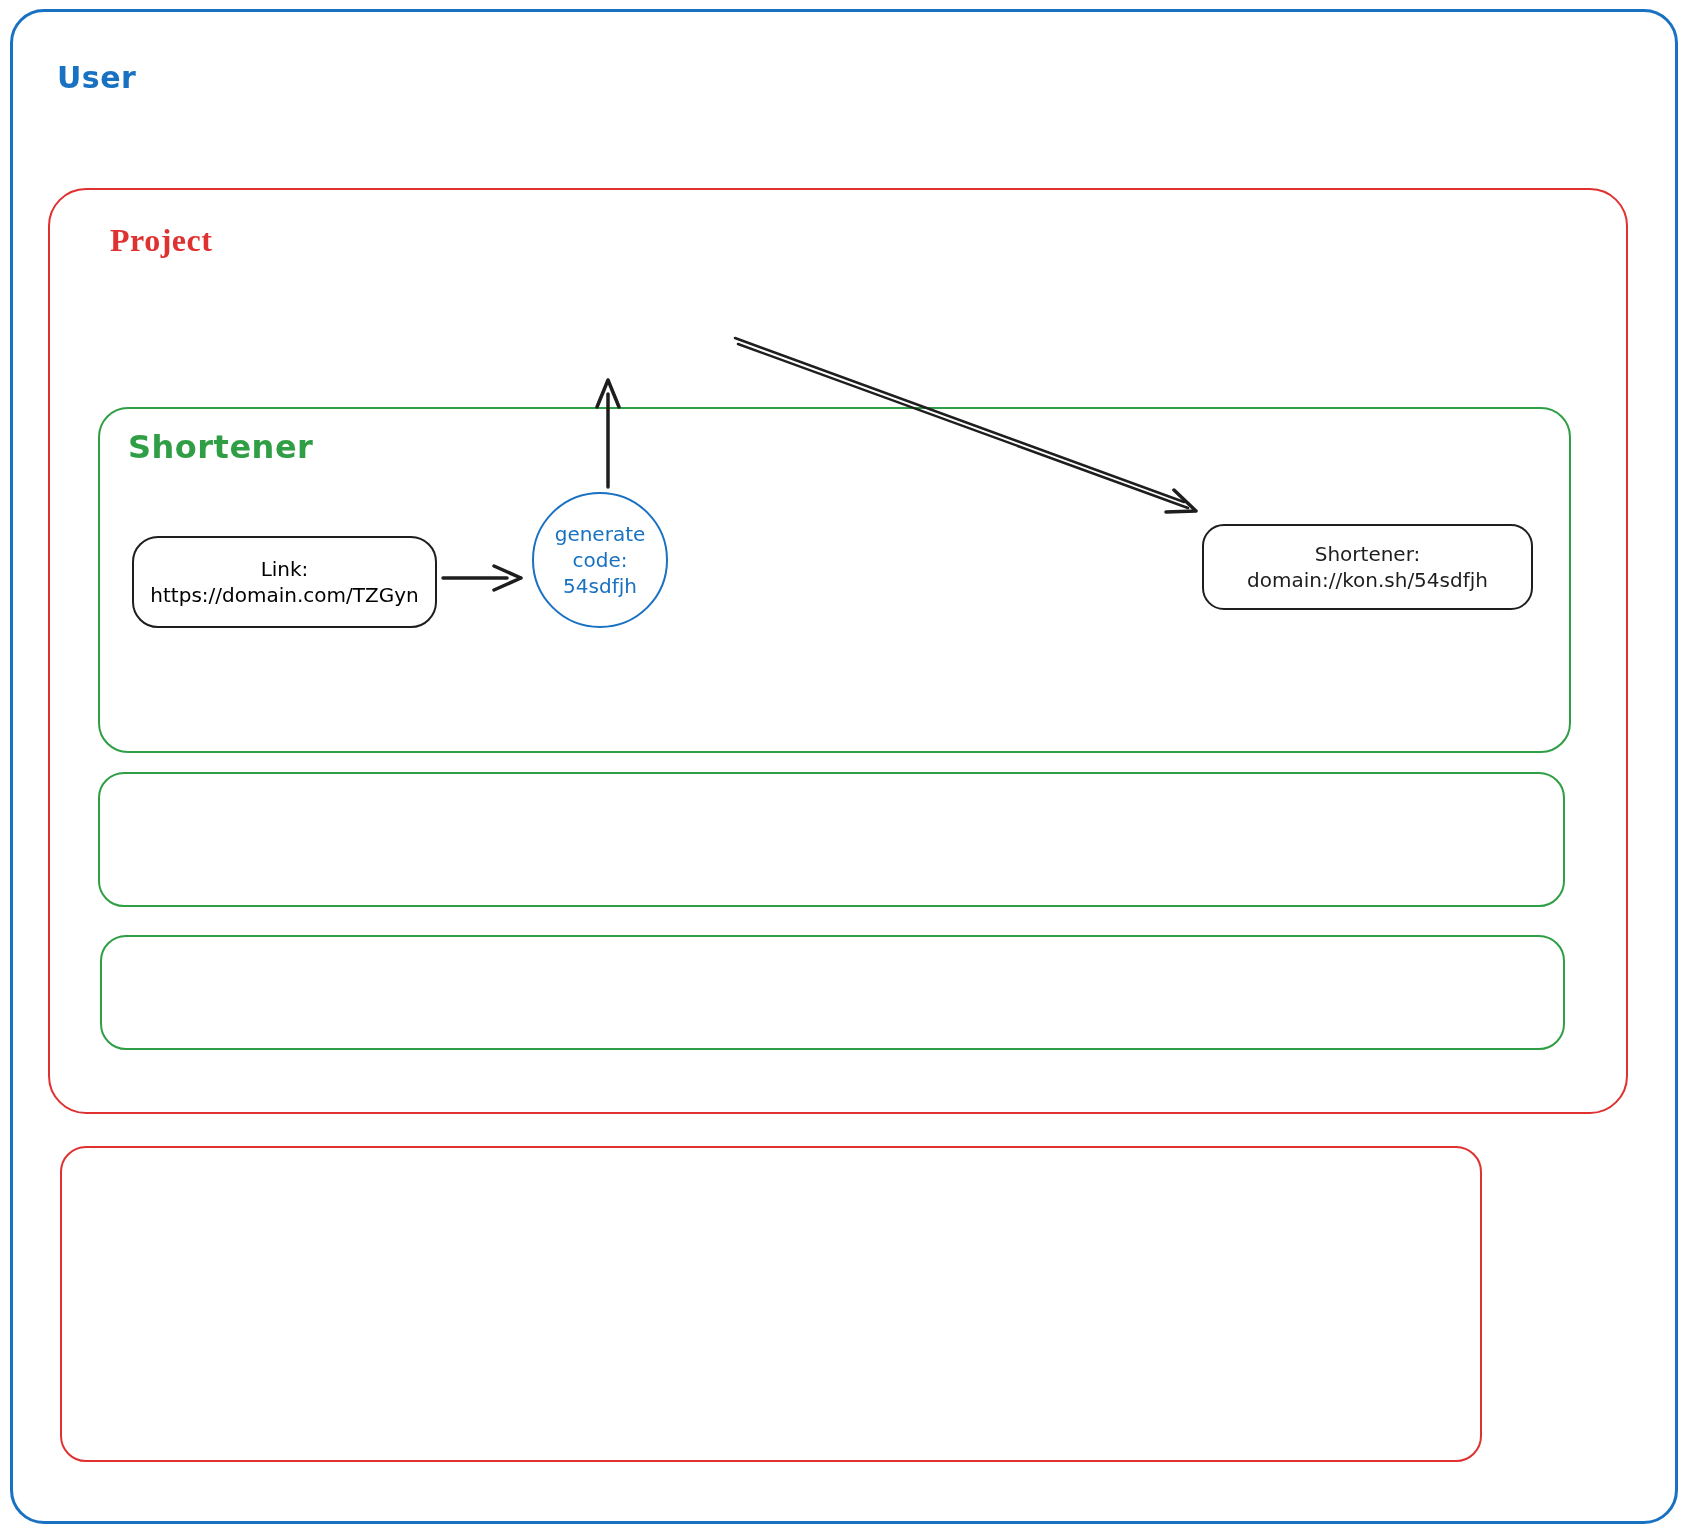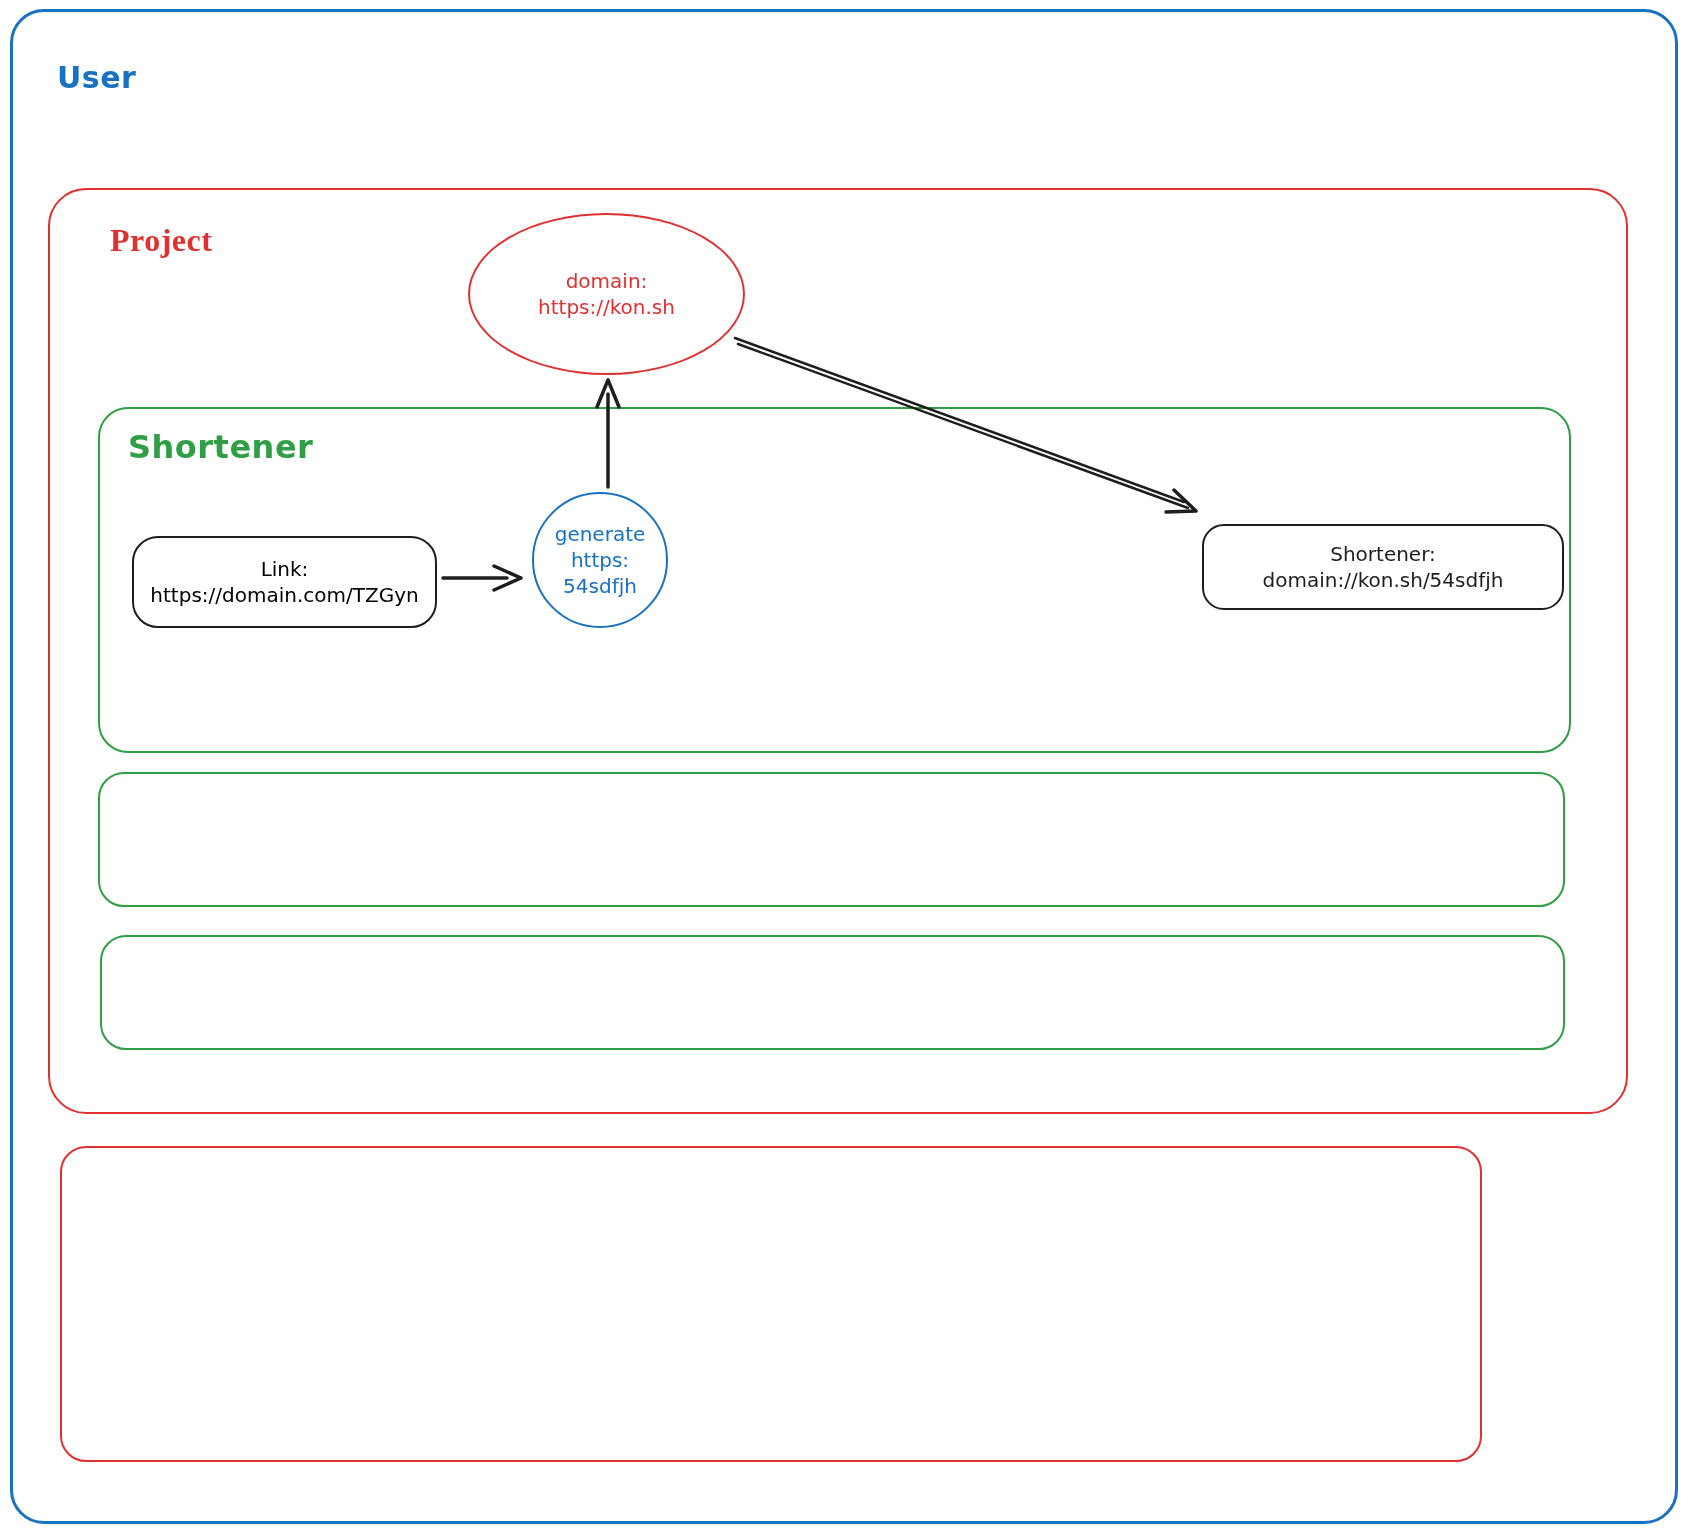--- a/index.html
+++ b/index.html
@@ -66,21 +66,21 @@
     line-height: 1.3;
   }
   .node span { display: block; white-space: nowrap; }
 
   .link-node {
     left: 132px; top: 536px; width: 305px; height: 92px;
     border: 2.5px solid #1e1e1e; border-radius: 26px;
     font-size: 20px; color: #000000;
   }
   .shortlink-node {
-    left: 1202px; top: 524px; width: 362px; height: 86px;
+    left: 1202px; top: 524px; width: 331px; height: 86px;
     border: 2.5px solid #1e1e1e; border-radius: 22px;
     font-size: 20px; color: #1e1e1e;
   }
   .generate-node {
     left: 532px; top: 492px; width: 136px; height: 136px;
     border: 2.5px solid #1971c2; border-radius: 50%;
     font-size: 20px; color: #1971c2;
   }
   .domain-ellipse {
     left: 468px; top: 213px; width: 277px; height: 162px;
@@ -116,33 +116,29 @@
   <div class="shape project-box"></div>
   <div class="container-label red label-project">Project</div>
 
   <div class="shape shortener-box"></div>
   <div class="container-label green label-shortener">Shortener</div>
 
   <div class="shape green-empty-1"></div>
   <div class="shape green-empty-2"></div>
   <div class="shape red-empty"></div>
 
-  <div class="node domain-ellipse">
-    <span>domain:</span>
-    <span>https://kon.sh</span>
-  </div>
 
   <div class="node link-node">
     <span>Link:</span>
     <span>https://domain.com/TZGyn</span>
   </div>
 
   <div class="node generate-node">
     <span>generate</span>
-    <span>https:</span>
+    <span>code:</span>
     <span>54sdfjh</span>
   </div>
 
   <div class="node shortlink-node">
     <span>Shortener:</span>
     <span>domain://kon.sh/54sdfjh</span>
   </div>
 
   <svg class="arrows" viewBox="0 0 1689 1534" xmlns="http://www.w3.org/2000/svg">
 

